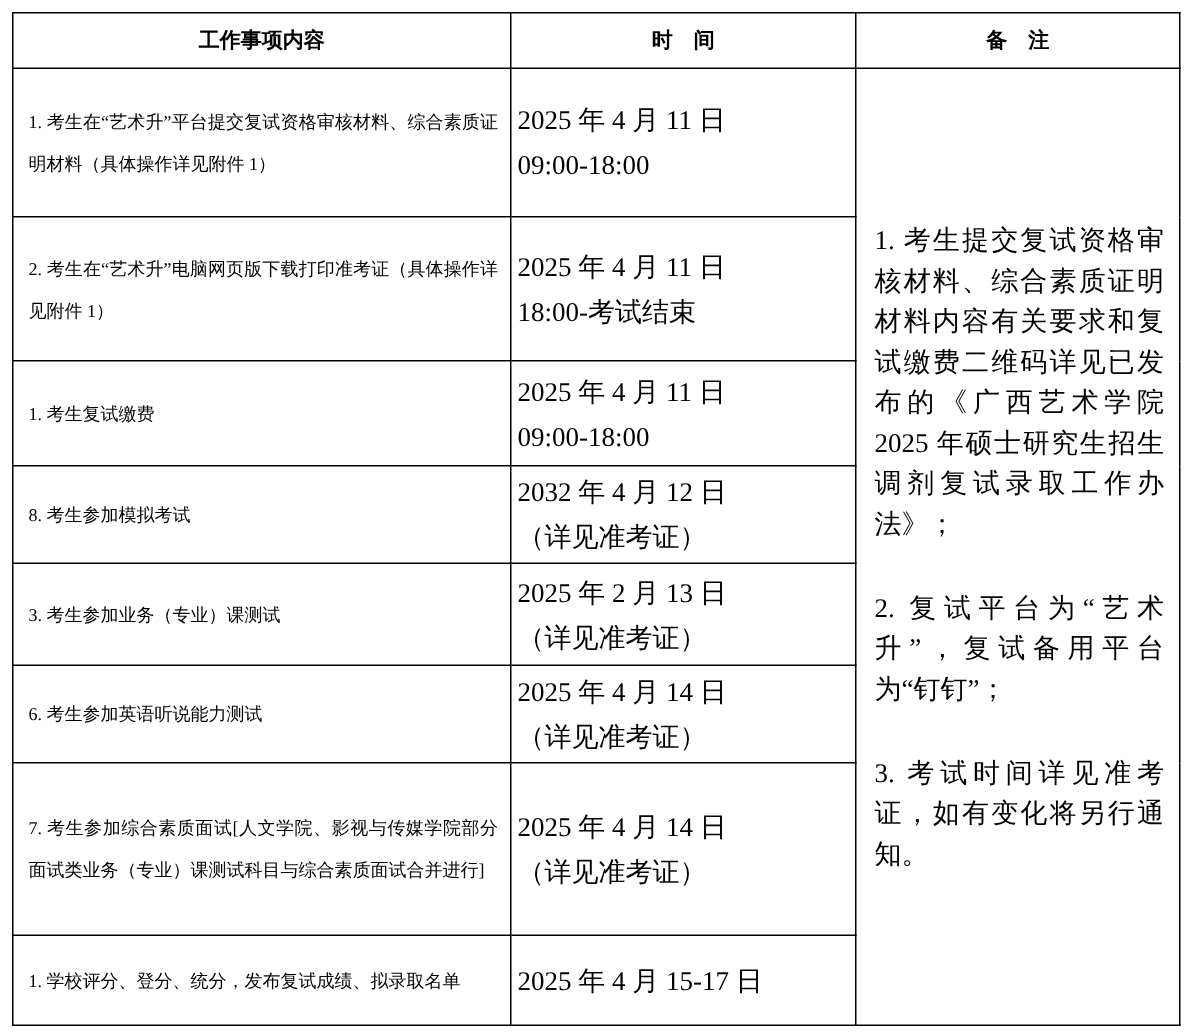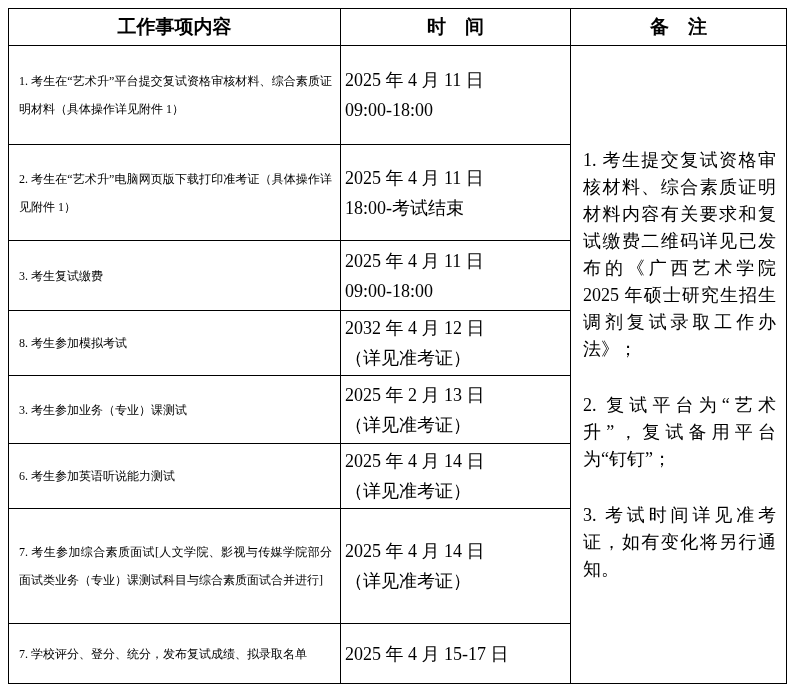--- a/index.html
+++ b/index.html
@@ -25,21 +25,21 @@
     border-collapse: collapse;
     table-layout: fixed;
   }
   table.schedule th,
   table.schedule td {
     border: 1.5px solid #000000;
     box-sizing: border-box;
     overflow: hidden;
   }
   th.head {
-    font-size: 19px;
+    font-size: 14px;
     font-weight: bold;
     text-align: center;
     vertical-align: middle;
     padding: 2px 4px;
   }
   td.task {
     font-size: 12px;
     line-height: 28px;
     text-align: justify;
     text-align-last: left;
@@ -95,21 +95,21 @@
           <p>2. 复试平台为“艺术升”，复试备用平台为“钉钉”；</p>
           <p>3. 考试时间详见准考证，如有变化将另行通知。</p>
         </td>
       </tr>
       <tr style="height:96px">
         <td class="task">2. 考生在“艺术升”电脑网页版下载打印准考证（具体操作详见附件 1）</td>
         <td class="time">2025 年 4 月 11 日
 18:00-考试结束</td>
       </tr>
       <tr style="height:70px">
-        <td class="task">3. 考生复试缴费</td>
+        <td class="task">1. 考生复试缴费</td>
         <td class="time">2025 年 4 月 11 日
 09:00-18:00</td>
       </tr>
       <tr style="height:64px">
         <td class="task">8. 考生参加模拟考试</td>
         <td class="time">2032 年 4 月 12 日
 （详见准考证）</td>
       </tr>
       <tr style="height:68px">
         <td class="task">3. 考生参加业务（专业）课测试</td>
@@ -120,18 +120,18 @@
         <td class="task">6. 考生参加英语听说能力测试</td>
         <td class="time">2025 年 4 月 14 日
 （详见准考证）</td>
       </tr>
       <tr style="height:115px">
         <td class="task">7. 考生参加综合素质面试[人文学院、影视与传媒学院部分面试类业务（专业）课测试科目与综合素质面试合并进行]</td>
         <td class="time">2025 年 4 月 14 日
 （详见准考证）</td>
       </tr>
       <tr style="height:60px">
-        <td class="task">7. 学校评分、登分、统分，发布复试成绩、拟录取名单</td>
+        <td class="task">1. 学校评分、登分、统分，发布复试成绩、拟录取名单</td>
         <td class="time">2025 年 4 月 15-17 日</td>
       </tr>
     </tbody>
   </table>
 </div>
 
 </body></html>

